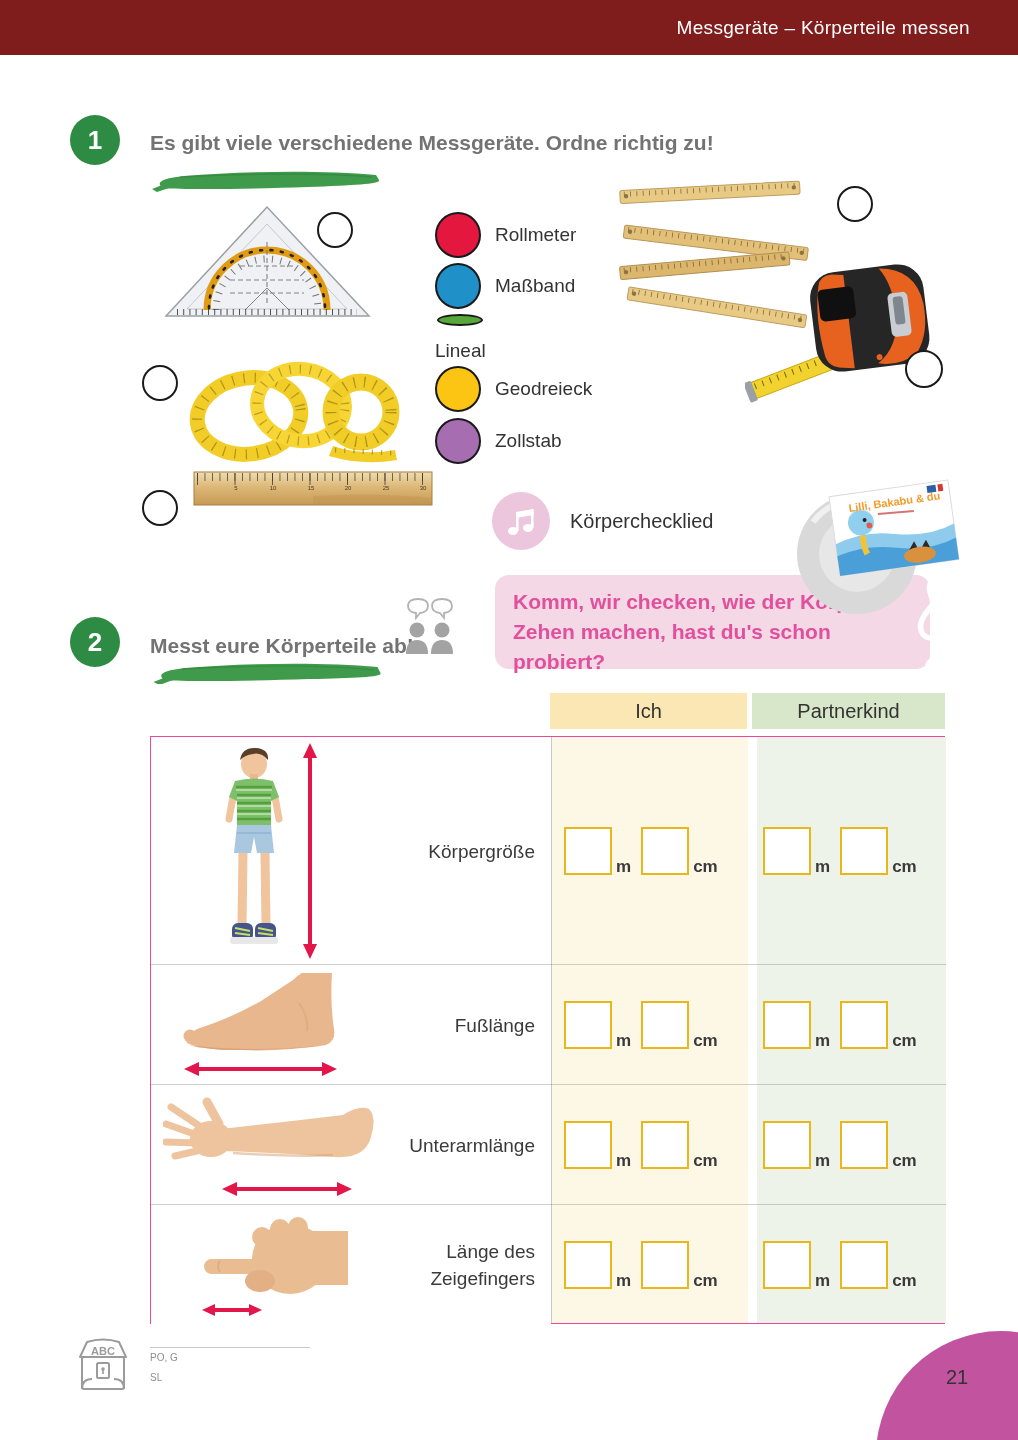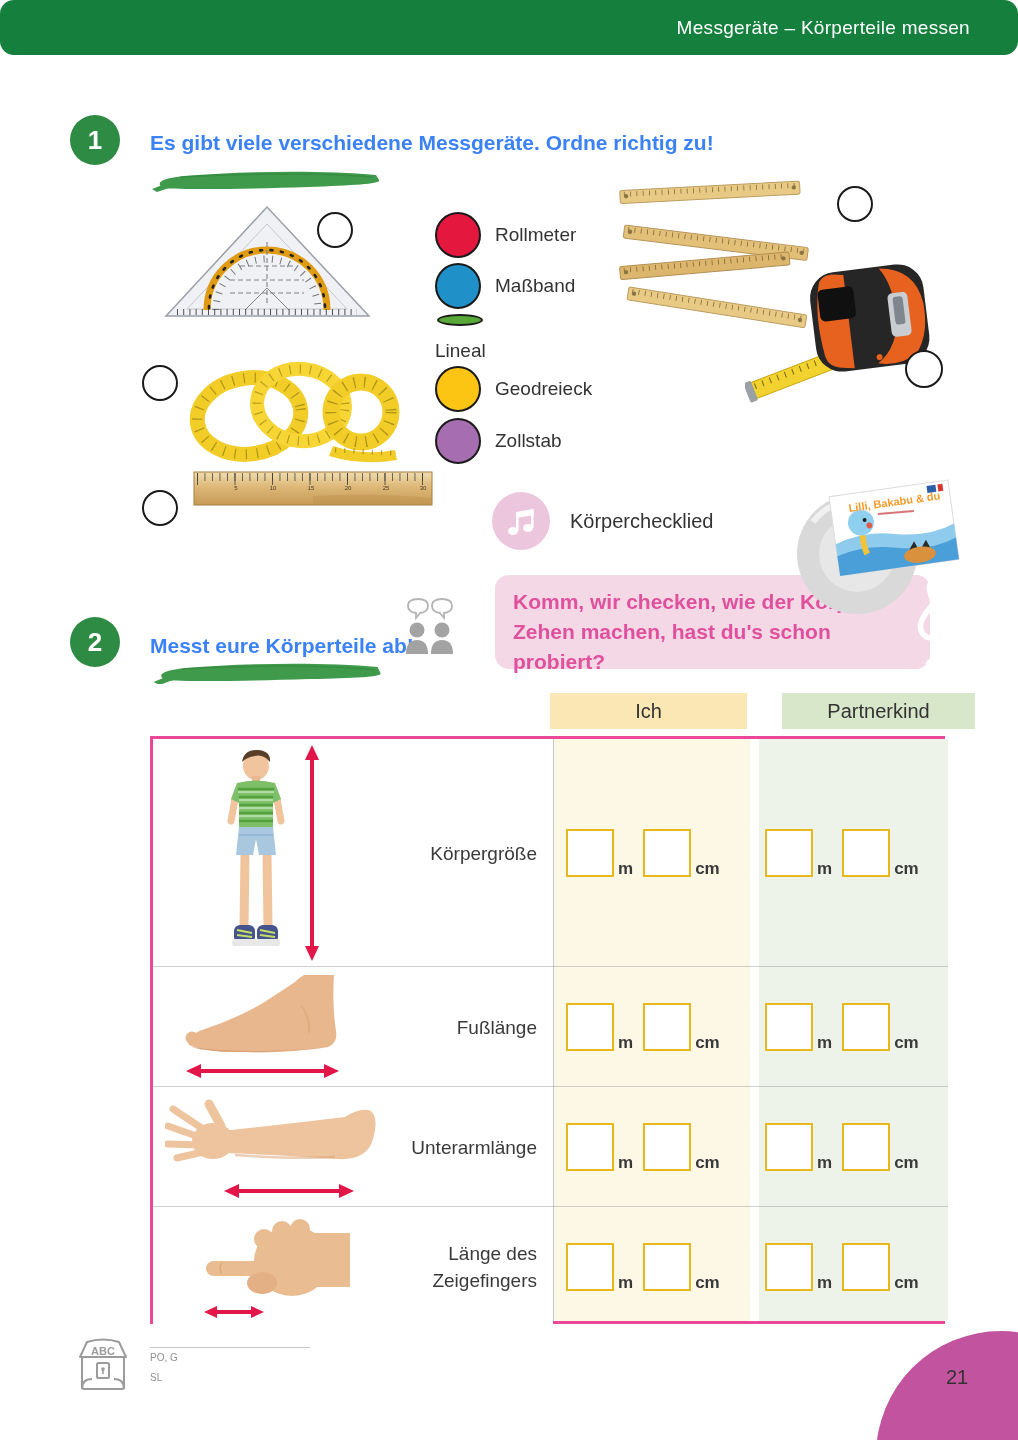--- a/index.html
+++ b/index.html
@@ -7,42 +7,42 @@
   body { font-family:"Liberation Sans", sans-serif; background:#ffffff; position:relative; overflow:hidden; color:#3a3a3a; }
   .abs { position:absolute; }
 
   
   .header-bar { left:0; top:0; width:1018px; height:55px; background:#2e8b43; display:flex; align-items:center; justify-content:flex-end; padding-right:48px; }
   .header-title { color:#ffffff; font-size:19px; letter-spacing:.3px; }
 
   
   .task-circle { width:50px; height:50px; border-radius:50%; background:#2e8b43; color:#fff; display:flex; align-items:center; justify-content:center; font-size:26px; font-weight:bold; }
 
-  .prompt { font-size:21px; font-weight:600; color:#3b82f6; }
+  .prompt { font-size:21px; font-weight:600; color:#737373; }
 
   
   .match-circle { width:36px; height:36px; border-radius:50%; background:#fff; border:2.5px solid #1a1a1a; }
 
   
   .legend-item { position:absolute; left:435px; height:48px; display:flex; align-items:center; gap:14px; }
   .legend-dot { width:46px; height:46px; border-radius:50%; border:2.5px solid #1a1a1a; }
   .legend-label { font-size:19px; color:#333; }
 
   
   .music-circle { width:58px; height:58px; border-radius:50%; background:#ecc6dd; display:flex; align-items:center; justify-content:center; }
   .song-label { font-size:20px; color:#333; }
   .quote-box { width:435px; height:94px; background:#f4d8e6; border-radius:14px; padding:12px 60px 0 18px; }
   .quote-line { font-size:21px; line-height:30px; color:#e0509c; font-weight:600; }
 
   
   .tbl { left:150px; top:693px; width:762px; height:631px; }
   .th { position:absolute; top:0; height:36px; display:flex; align-items:center; justify-content:center; font-size:20px; color:#333; }
   .th-ich { left:400px; width:197px; background:#fbe7b4; }
-  .th-partner { left:632px; width:193px; background:#d8e6c9; }
-  .tbl-body { position:absolute; left:0; top:43px; width:795px; height:588px; border:3px solid #ec4899; }
+  .th-partner { left:602px; width:193px; background:#d8e6c9; }
+  .tbl-body { position:absolute; left:0; top:43px; width:795px; height:588px; border:1px solid #ec4899; }
   .col-strip { position:absolute; top:0; height:100%; }
   .col-ich { left:400px; width:197px; background:#fdf7e6; border-left:1px solid #c9c9c9; }
   .col-partner { left:602px; width:193px; background:#eef3ea; border-left:4px solid #ffffff; }
   .trow { position:absolute; left:0; width:795px; border-bottom:1px solid rgba(120,120,120,.35); }
   .trow:last-child { border-bottom:none; }
   .cell-label { position:absolute; left:0; top:0; width:400px; height:100%; background:#fff; }
   .rlabel { position:absolute; right:16px; top:50%; transform:translateY(-50%); font-size:19px; color:#3a3a3a; text-align:right; line-height:27px; }
   .cells-inputs { position:absolute; top:0; height:100%; display:flex; align-items:center; }
   .ci-ich { left:400px; width:197px; padding-left:13px; }
   .ci-partner { left:602px; width:193px; padding-left:10px; }
@@ -52,21 +52,21 @@
 
   
   .foot-line { left:150px; top:1347px; width:160px; height:1px; background:#c9c9c9; }
   .foot-code { left:150px; font-size:10px; color:#8f8f8f; }
   .corner-circle { left:876px; top:1331px; width:250px; height:250px; border-radius:50%; background:#c2539e; }
   .page-num { left:946px; top:1366px; font-size:20px; color:#333; z-index:5; }
 </style>
 </head>
 <body>
 
-<div class="abs header-bar" style="background-color: #15803d; border-radius: 14px;">
+<div class="abs header-bar" style="background-color: #7f1d1d;">
   <span class="header-title">Messgeräte – Körperteile messen</span>
 </div>
 
 <div class="abs task-circle" style="left: 70px; top: 115px; background-color: rgb(46, 139, 67);">
   <span>1</span>
 </div>
 <div class="abs prompt" style="left:150px; top:131px;">Es gibt viele verschiedene Messgeräte. Ordne richtig zu!</div>
 
 <svg class="abs" style="left:150px; top:168px;" width="235" height="24" viewBox="0 0 235 24">
   <path d="M10,17 C8,13 16,10 34,8 C95,3 172,2 226,7 L229,12 C231,16 205,17 158,19 C98,21 38,22 12,20 Z" fill="#3f9b4b"></path>

